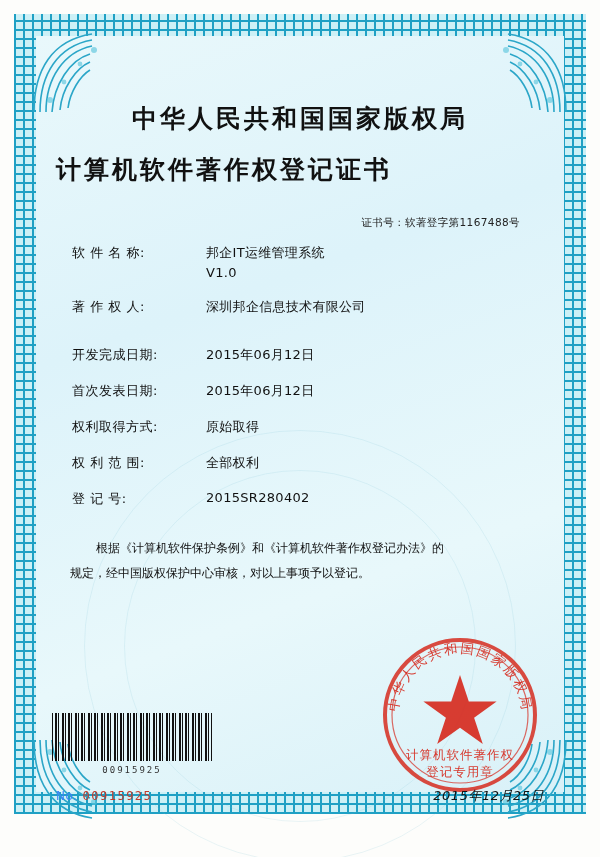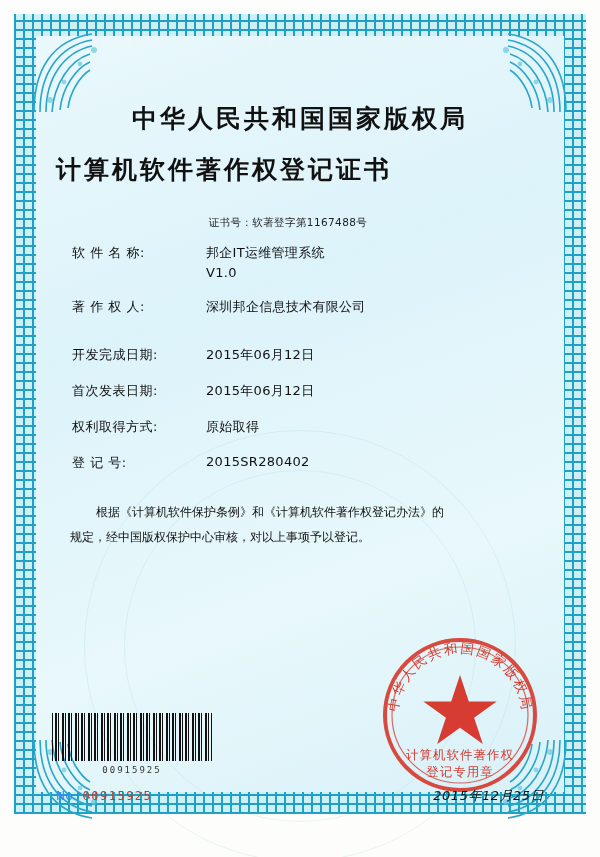--- a/index.html
+++ b/index.html
@@ -84,21 +84,21 @@
   }
   .title-sub{
     font-family:"DejaVu Serif", serif;
     font-size:25px;
     font-weight:bold;
     letter-spacing:3px;
     color:#111;
     margin-top:18px;
   }
   .cert-no{
-    text-align:center;
+    text-align:right;
     font-size:10.5px;
     color:#222;
     margin-top:30px;
     padding-right:24px;
     letter-spacing:.4px;
     font-family:"DejaVu Sans", sans-serif;
   }
 
   .fields{
     margin-top:14px;
@@ -306,20 +306,24 @@
       <div class="frow">
         <div class="flabel">首次发表日期:</div>
         <div class="fvalue">2015年06月12日</div>
       </div>
 
       <div class="frow">
         <div class="flabel">权利取得方式:</div>
         <div class="fvalue">原始取得</div>
       </div>
 
+      <div class="frow">
+        <div class="flabel">权 利 范 围:</div>
+        <div class="fvalue">全部权利</div>
+      </div>
 
       <div class="frow">
         <div class="flabel">登  记  号:</div>
         <div class="fvalue">2015SR280402</div>
       </div>
 
     </div>
 
     <div class="statement">
       <p class="indent">根据《计算机软件保护条例》和《计算机软件著作权登记办法》的</p>

